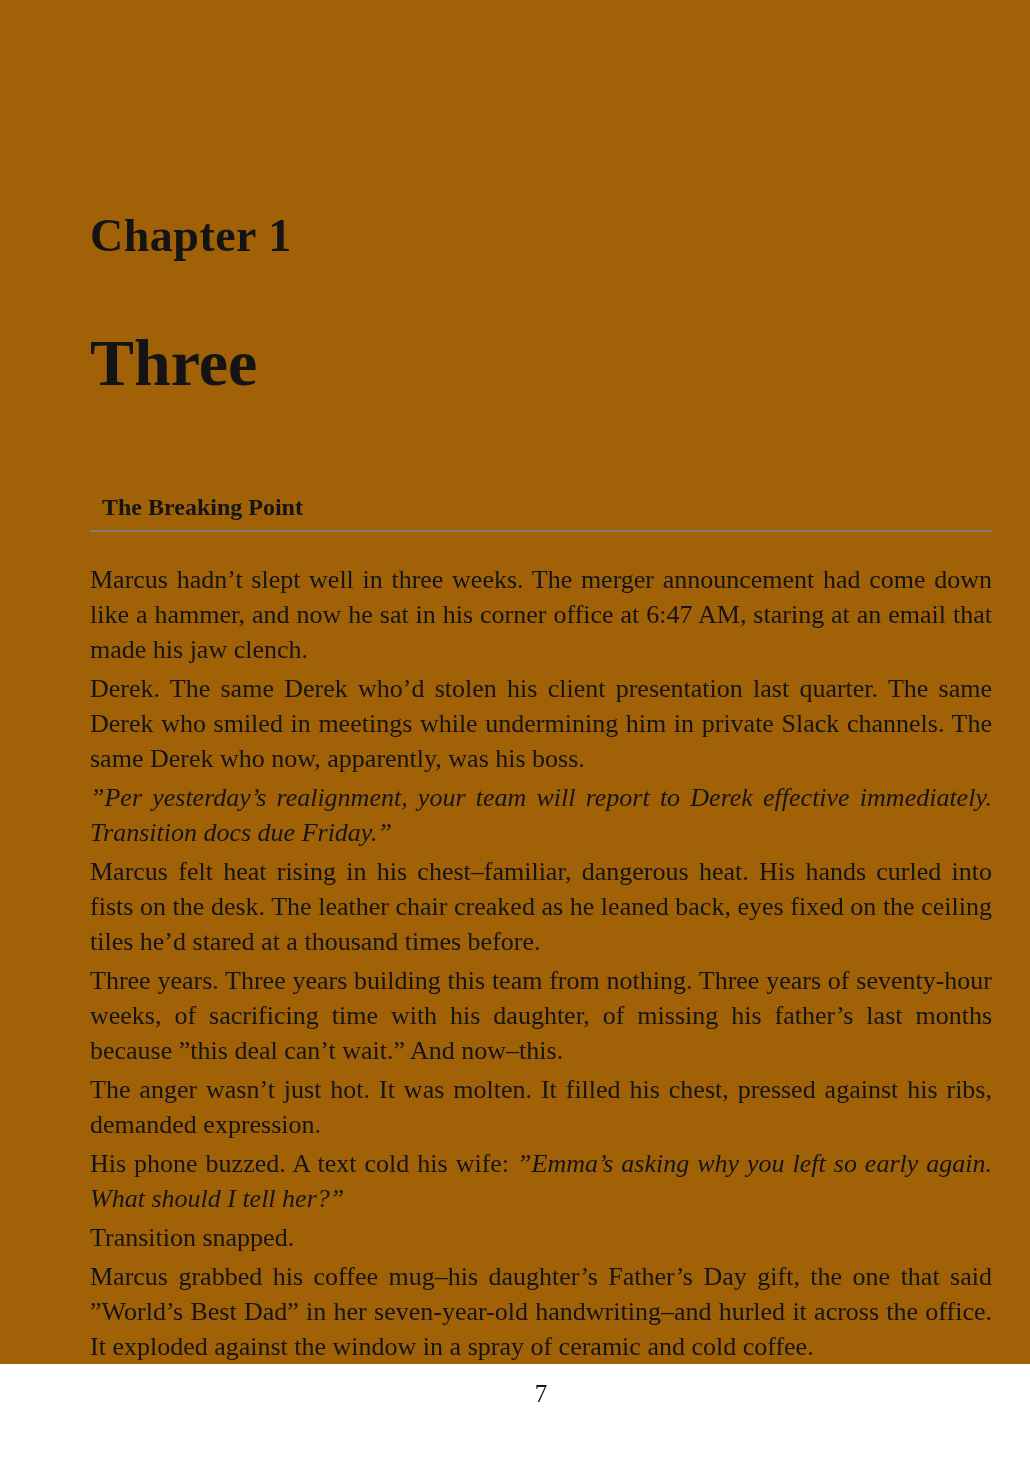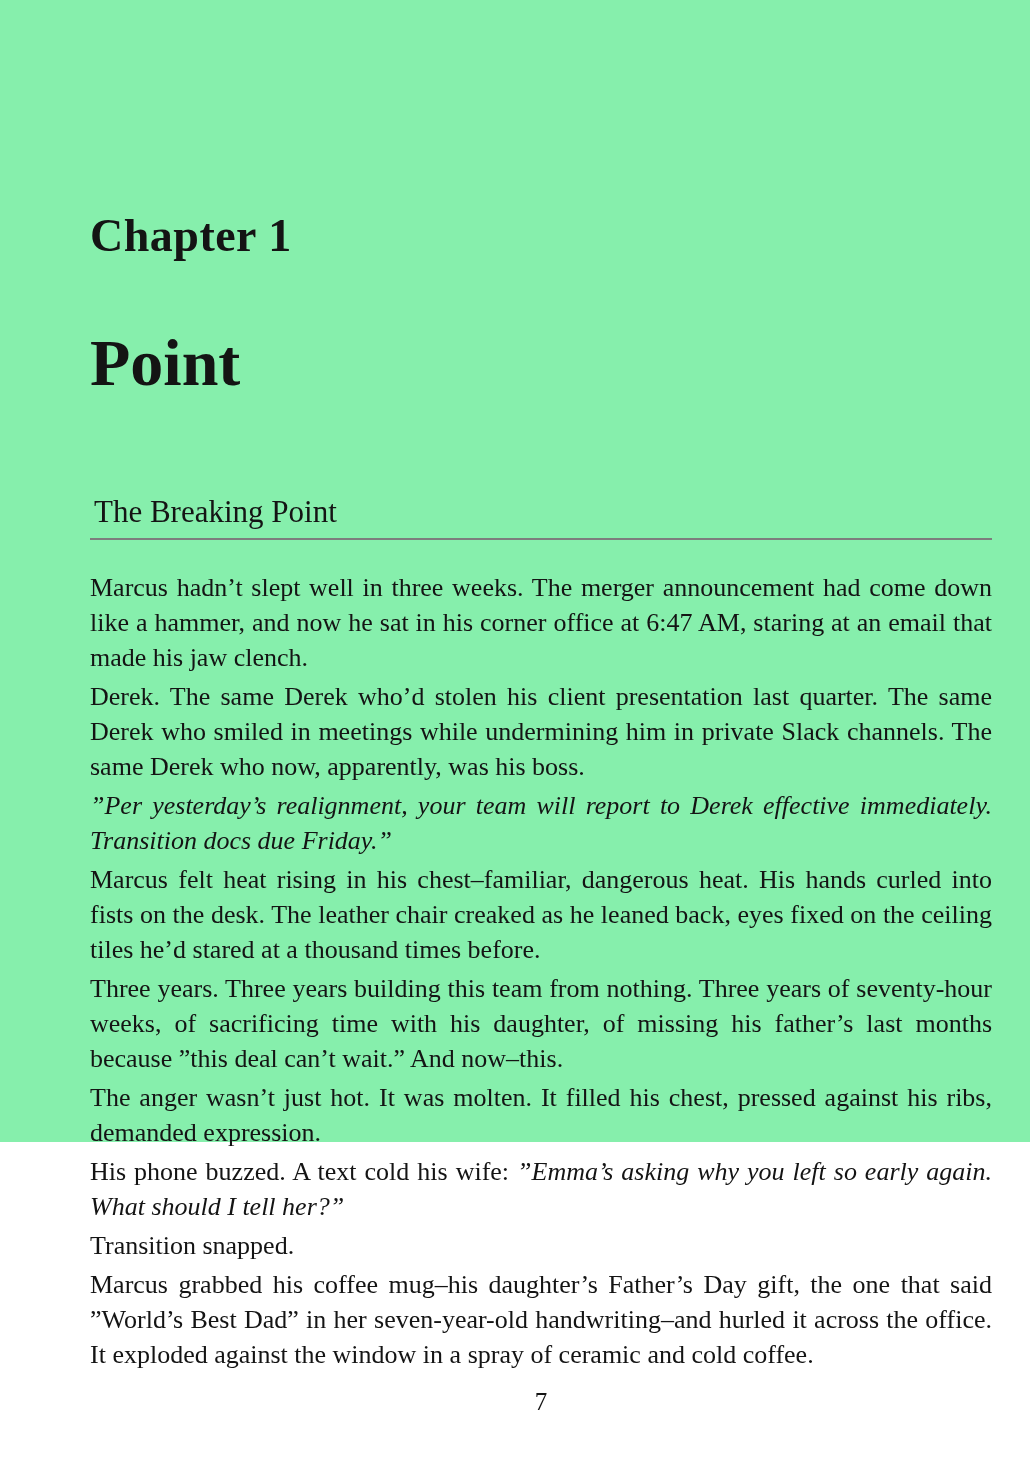--- a/index.html
+++ b/index.html
@@ -10,43 +10,43 @@
   body {
     width: 1030px;
     height: 1470px;
     overflow: hidden;
     font-family: "Liberation Serif", "DejaVu Serif", serif;
     color: #141414;
   }
   .page {
     box-sizing: border-box;
     width: 1030px;
-    height: 1142px;
+    height: 1364px;
     padding: 0 38px 0 90px;
-    background: #86efac;
+    background: #a16207;
   }
   .chapter-label {
     margin: 0;
     padding-top: 210px;
     font-size: 46px;
     line-height: 1.15;
     font-weight: 700;
     letter-spacing: 0.5px;
   }
   .chapter-title {
     margin: 62px 0 0 0;
     font-size: 66px;
     line-height: 1.15;
     font-weight: 700;
   }
   .section-heading {
-    margin: 92px 0 0 4px;
-    font-size: 31px;
+    margin: 92px 0 0 12px;
+    font-size: 24px;
     line-height: 1.2;
-    font-weight: 400;
+    font-weight: 700;
   }
   .section-rule {
     margin-top: 8px;
     height: 2px;
     background: #7d7d7d;
   }
   .body-text {
     margin-top: 30px;
     font-size: 26px;
     line-height: 35px;
@@ -62,21 +62,21 @@
     margin-top: 16px;
     text-align: center;
     font-size: 25px;
   }
 </style>
 </head>
 <body>
 
 <div class="page">
   <h2 class="chapter-label">Chapter 1</h2>
-  <h1 class="chapter-title">Point</h1>
+  <h1 class="chapter-title">Three</h1>
   <h3 class="section-heading">The Breaking Point</h3>
   <div class="section-rule"></div>
   <div class="body-text" id="paragraphs">
       <p><span>Marcus hadn’t slept well in three weeks. The merger announcement had come down like a hammer, and now he sat in his corner office at 6:47 AM, staring at an email that made his jaw clench.</span></p>
       <p><span>Derek. The same Derek who’d stolen his client presentation last quarter. The same Derek who smiled in meetings while undermining him in private Slack channels. The same Derek who now, apparently, was his boss.</span></p>
       <p><span class="em">”Per yesterday’s realignment, your team will report to Derek effective immediately. Transition docs due Friday.”</span></p>
       <p><span>Marcus felt heat rising in his chest–familiar, dangerous heat. His hands curled into fists on the desk. The leather chair creaked as he leaned back, eyes fixed on the ceiling tiles he’d stared at a thousand times before.</span></p>
       <p><span>Three years. Three years building this team from nothing. Three years of seventy-hour weeks, of sacrificing time with his daughter, of missing his father’s last months because ”this deal can’t wait.” And now–this.</span></p>
       <p><span>The anger wasn’t just hot. It was molten. It filled his chest, pressed against his ribs, demanded expression.</span></p>
       <p><span>His phone buzzed. A text cold his wife: </span><span class="em">”Emma’s asking why you left so early again. What should I tell her?”</span></p>

